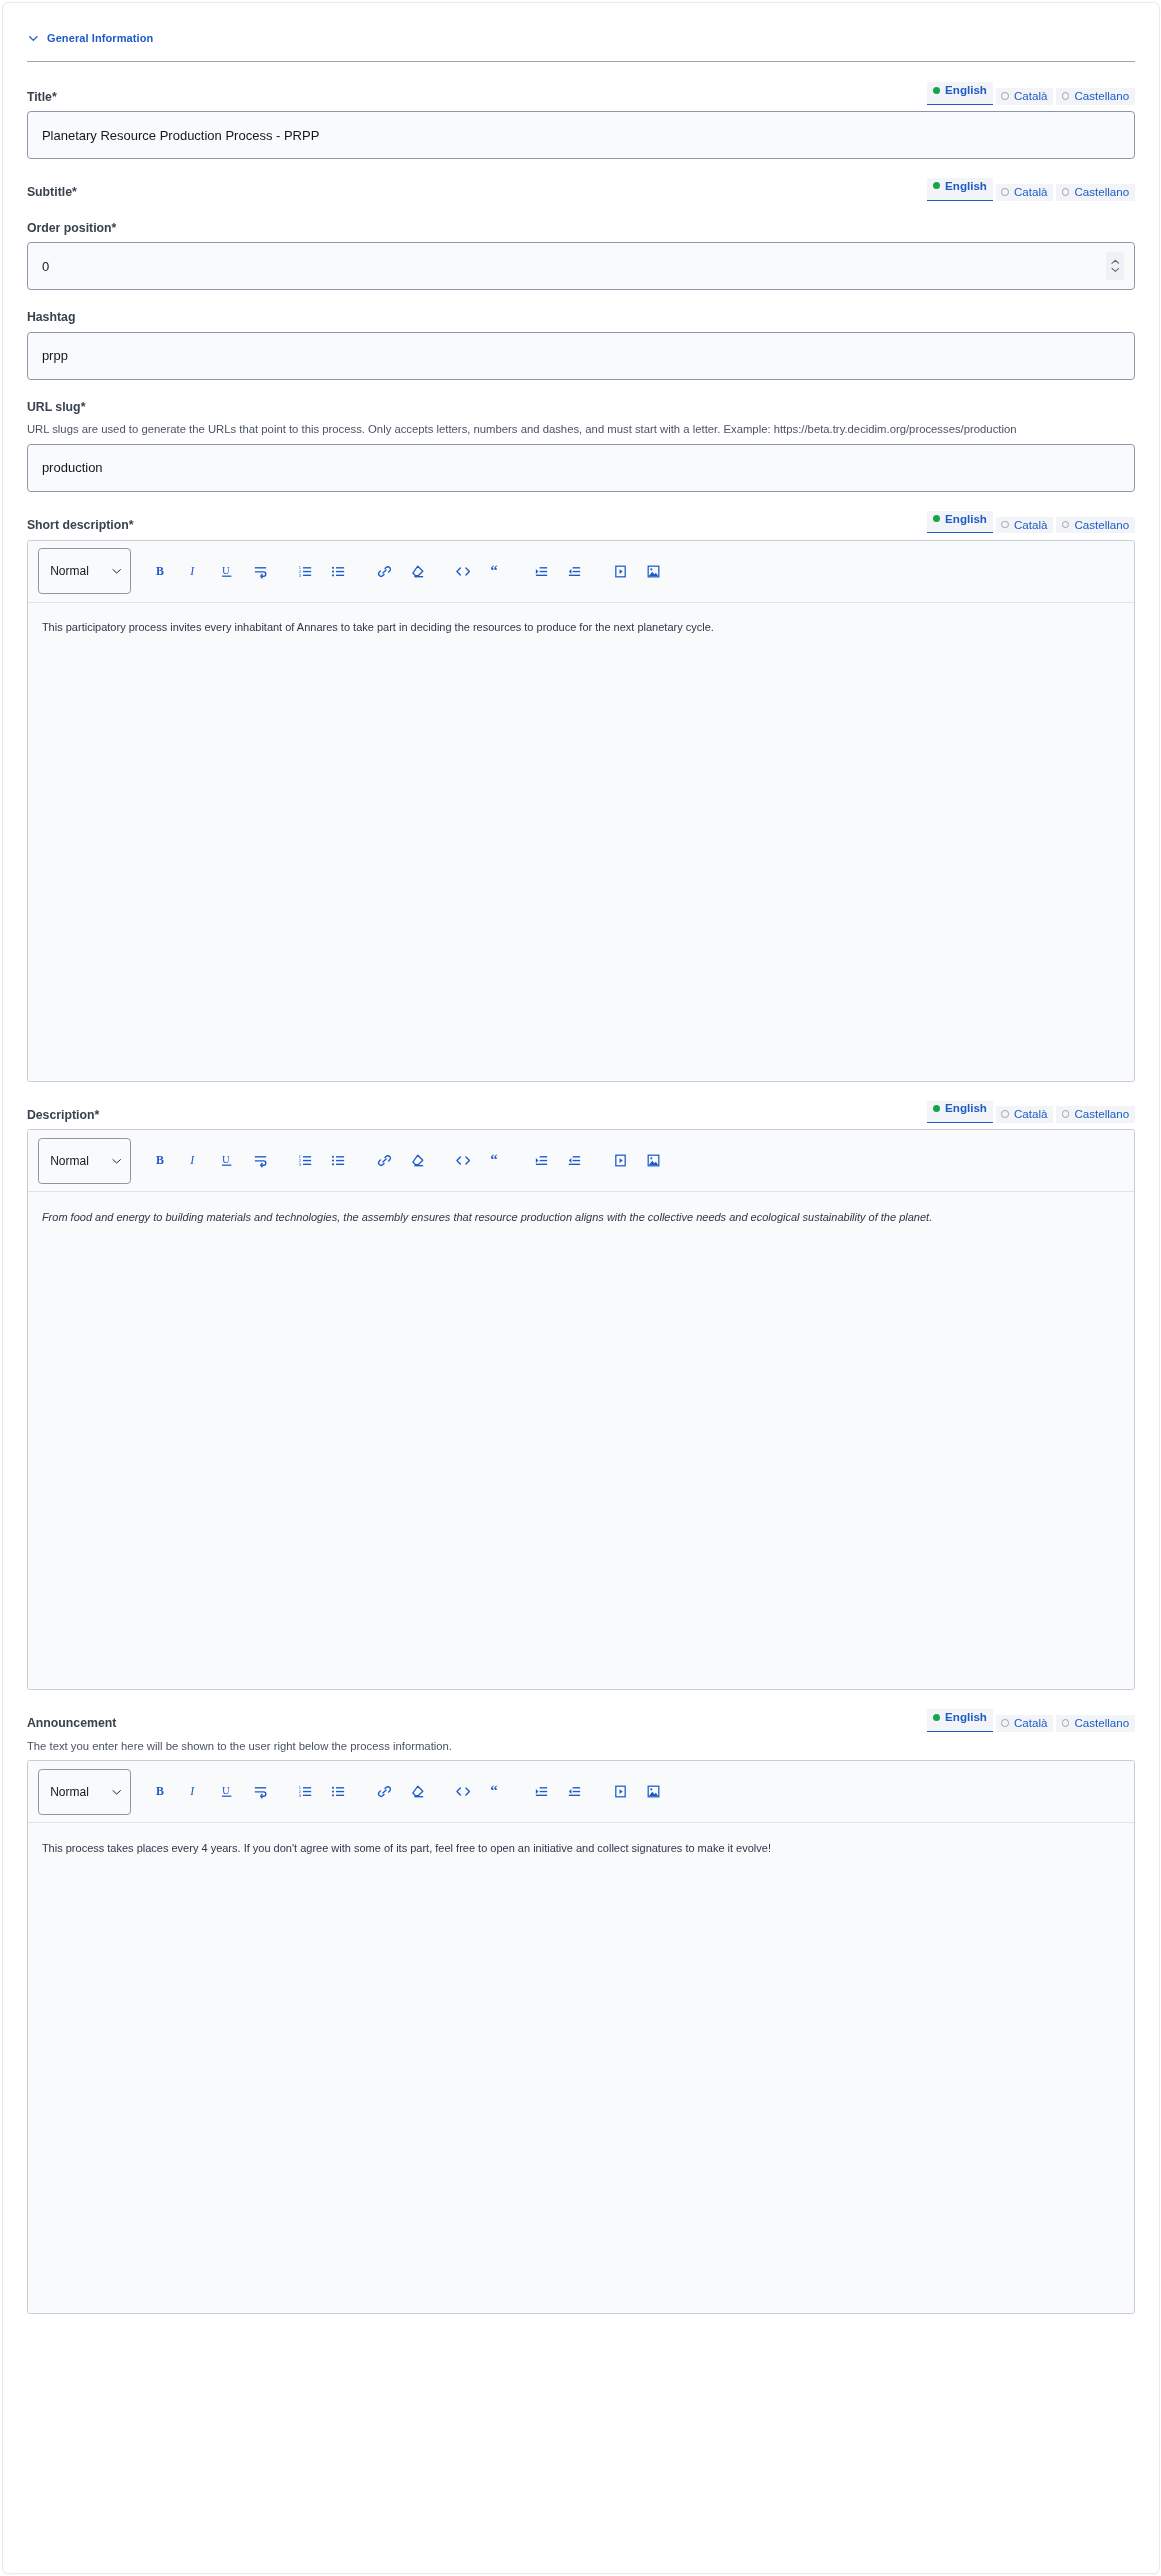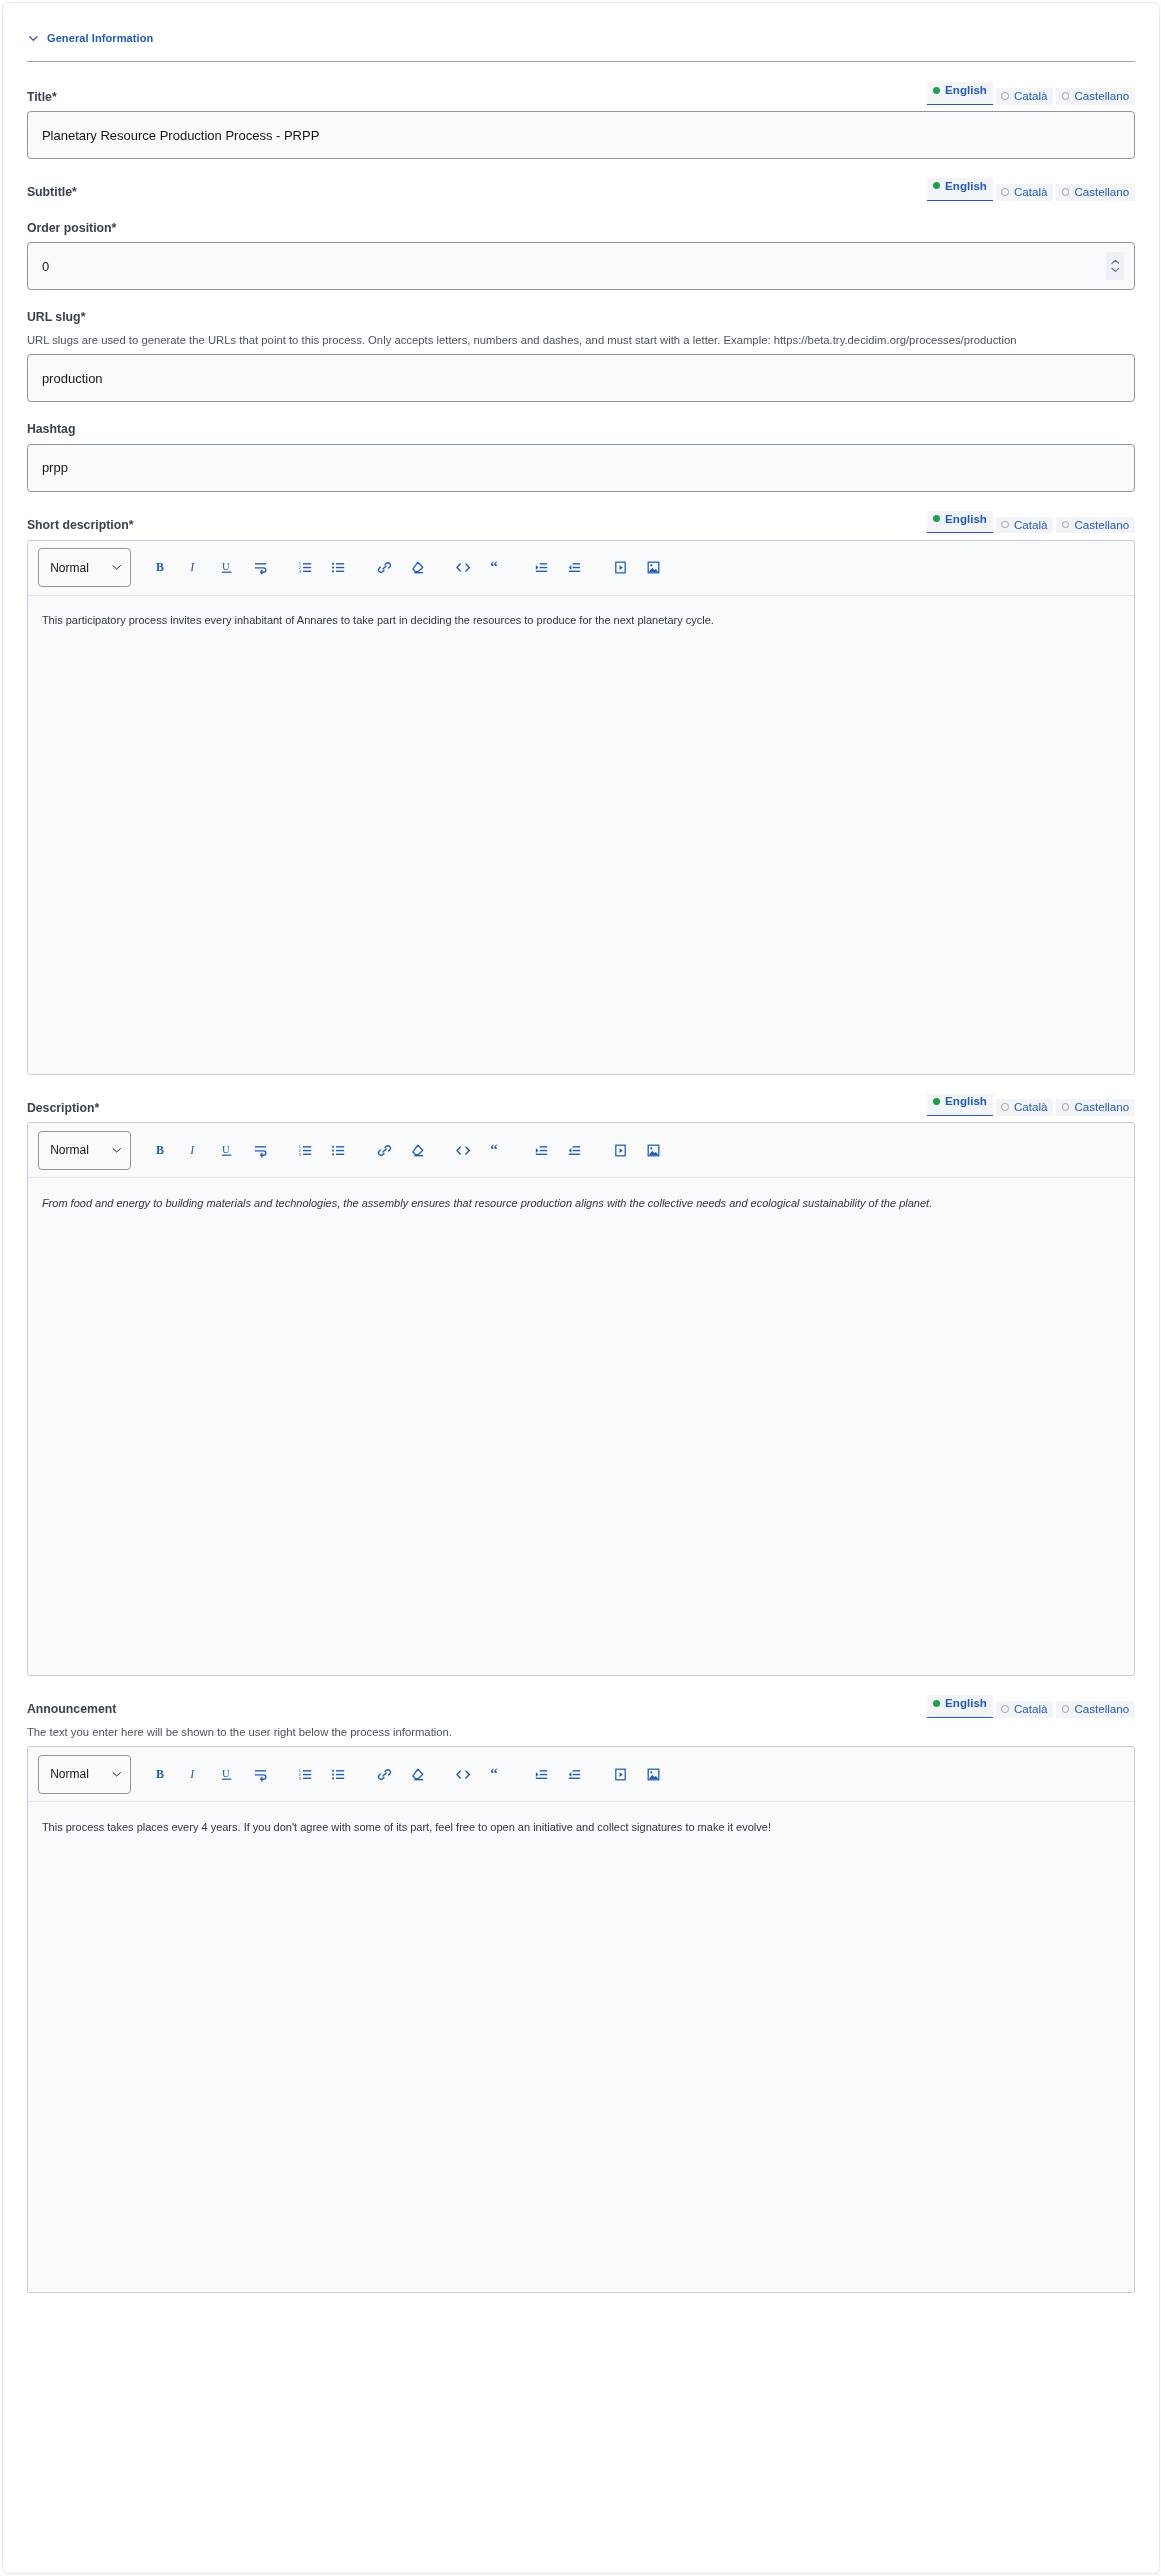--- a/index.html
+++ b/index.html
@@ -167,21 +167,21 @@
     display: flex;
     align-items: center;
     gap: 0;
     padding: 7.5px 10px;
     background: #f8fafc;
     border-bottom: 0.9px solid #dfe3ea;
     min-height: 47px;
   }
   .style-select {
     width: 93px;
-    height: 39px;
+    height: 46px;
     border: 0.9px solid #8d96a5;
     border-radius: 3.8px;
     background: #f8fafc;
     display: flex;
     align-items: center;
     justify-content: space-between;
     padding: 0 8.8px 0 11.3px;
     font-size: 12px;
     color: #15181f;
     cursor: pointer;
@@ -281,31 +281,31 @@
         </svg>
         <svg width="8.8" height="5.7" viewBox="0 0 14 9" fill="none">
           <path d="M1.5 2L7 7l5.5-5" stroke="#5b6472" stroke-width="1.6" stroke-linecap="round" stroke-linejoin="round"></path>
         </svg>
       </span>
     </div>
   </div>
 
   <div class="field">
     <div class="label-row">
+      <span class="field-label">Hashtag</span>
+    </div>
+    <div class="input">prpp</div>
+  </div>
+
+  <div class="field">
+    <div class="label-row">
       <span class="field-label">URL slug*</span>
     </div>
     <div class="help-text">URL slugs are used to generate the URLs that point to this process. Only accepts letters, numbers and dashes, and must start with a letter. Example: https://beta.try.decidim.org/processes/production</div>
     <div class="input">production</div>
-  </div>
-
-  <div class="field">
-    <div class="label-row">
-      <span class="field-label">Hashtag</span>
-    </div>
-    <div class="input">prpp</div>
   </div>
 
   <div class="field">
     <div class="label-row">
       <span class="field-label">Short description*</span>
       <div class="locales">
         <button class="locale active">
           <span class="dot"></span>
           <span class="lname">English</span>
         </button>

